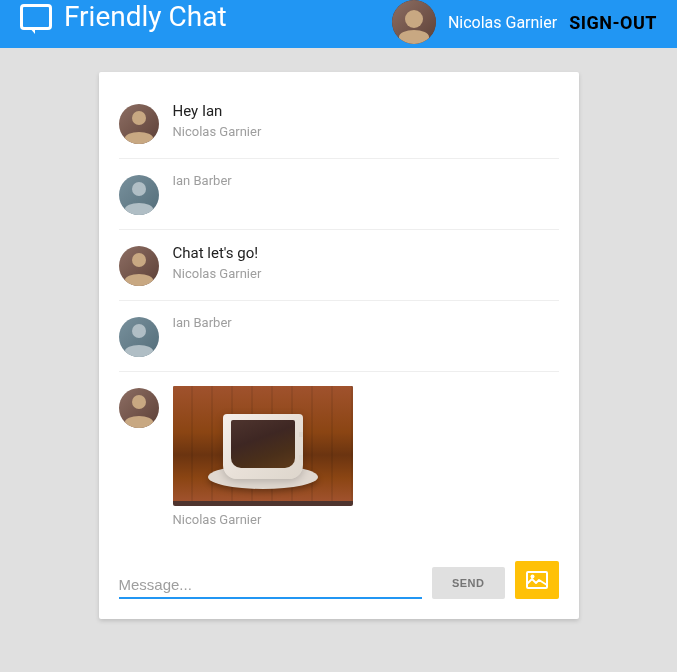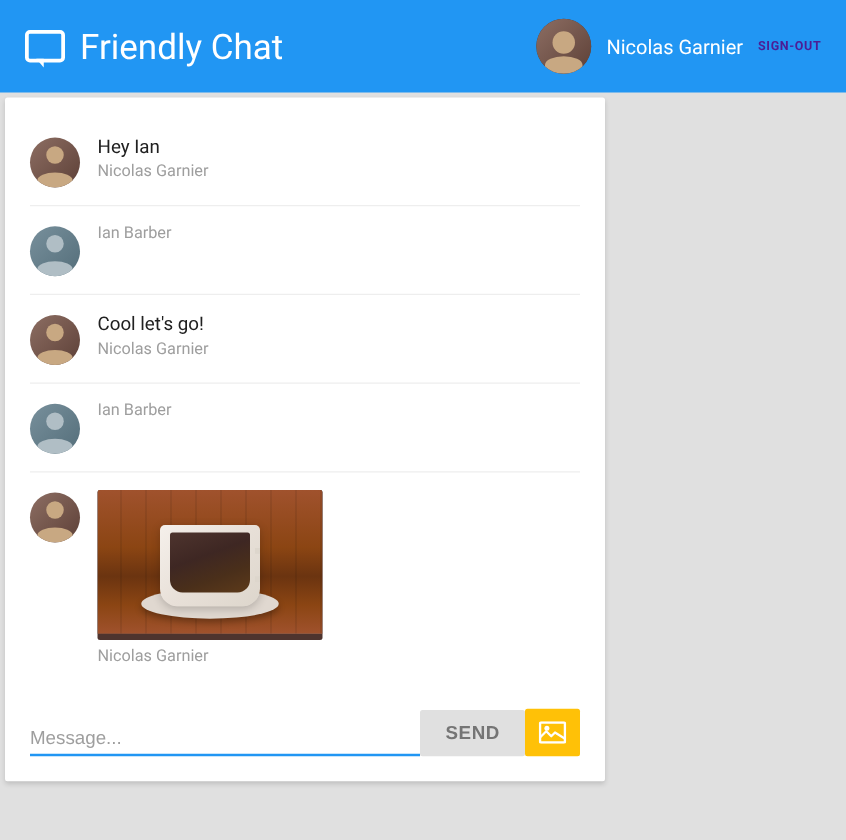--- a/index.html
+++ b/index.html
@@ -7,23 +7,23 @@
       font-family: 'Roboto', Arial, sans-serif;
       background: #e0e0e0;
       width: 677px;
       height: 672px;
       overflow: hidden;
     }
 
     
     .header {
       background: #2196F3;
-      height: 74px;
-      display: flex;
-      align-items: center;
+      height: 48px;
+      display: flex;
+      align-items: flex-start;
       padding: 0 20px;
       color: white;
     }
     .header-logo {
       display: flex;
       align-items: center;
       flex: 1;
     }
     .header-logo-icon {
       width: 32px;
@@ -93,32 +93,32 @@
       height: 14px;
       background: #c8a882;
       border-radius: 50% 50% 0 0;
     }
     .header-username {
       font-size: 16px;
       color: white;
       font-weight: 400;
     }
     .header-signout {
-      font-size: 10px;
-      color: #4c1d95;
+      font-size: 18px;
+      color: #000000;
       font-weight: 700;
       cursor: pointer;
       letter-spacing: 0.5px;
     }
 
     
     .main {
-      padding: 4px;
-      display: flex;
-      justify-content: flex-start;
+      padding: 24px;
+      display: flex;
+      justify-content: center;
       align-items: flex-start;
     }
 
     
     .chat-card {
       background: white;
       border-radius: 2px;
       box-shadow: 0 2px 4px rgba(0,0,0,0.15);
       width: 480px;
       padding: 16px 20px 20px 20px;
@@ -303,30 +303,31 @@
       padding: 4px 0;
       color: #212121;
       background: transparent;
     }
     .message-input::placeholder {
       color: #9e9e9e;
     }
     .input-row {
       display: flex;
       align-items: flex-end;
+      gap: 10px;
       margin-top: 2px;
     }
     .input-wrapper {
       flex: 1;
     }
     .send-btn {
       background: #e0e0e0;
       border: none;
       padding: 10px 20px;
-      font-size: 15px;
+      font-size: 11px;
       font-weight: 700;
       color: #757575;
       cursor: pointer;
       border-radius: 2px;
       letter-spacing: 0.5px;
     }
     .image-btn {
       background: #FFC107;
       border: none;
       width: 44px;
@@ -372,21 +373,21 @@
       <li class="message-item">
         <div class="msg-avatar avatar-ian"></div>
         <div class="msg-content">
           <div class="msg-sender">Ian Barber</div>
         </div>
       </li>
 
       <li class="message-item">
         <div class="msg-avatar avatar-nicolas"></div>
         <div class="msg-content">
-          <div class="msg-text">Cool let's go!</div>
+          <div class="msg-text">Chat let's go!</div>
           <div class="msg-sender">Nicolas Garnier</div>
         </div>
       </li>
 
       <li class="message-item">
         <div class="msg-avatar avatar-ian"></div>
         <div class="msg-content">
           <div class="msg-sender">Ian Barber</div>
         </div>
       </li>

